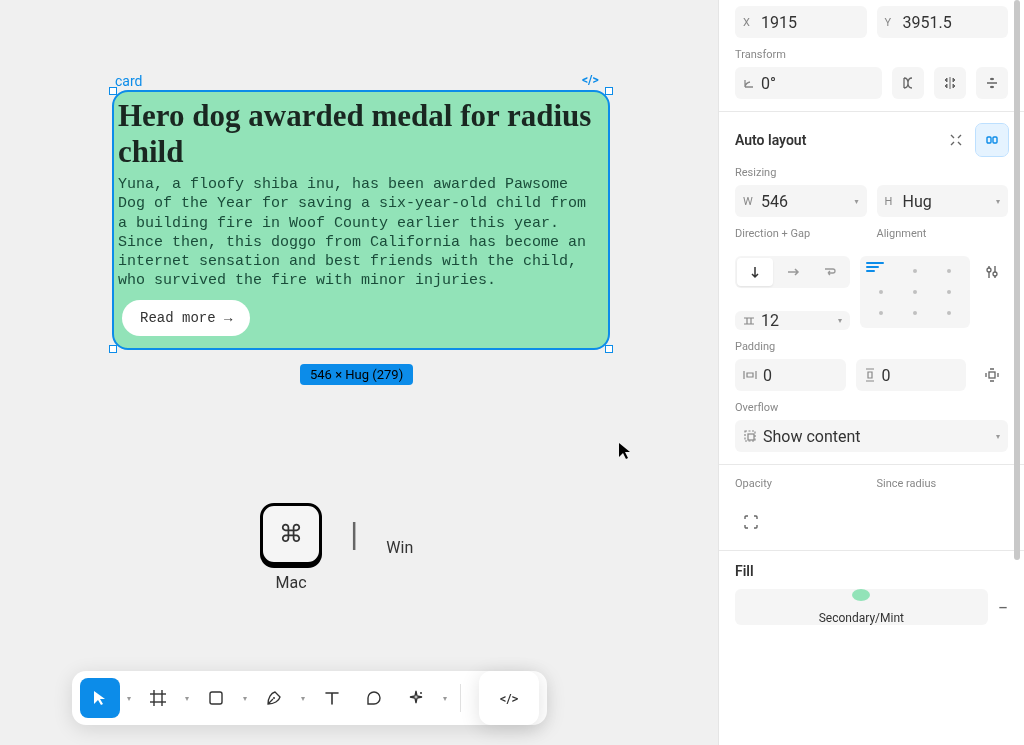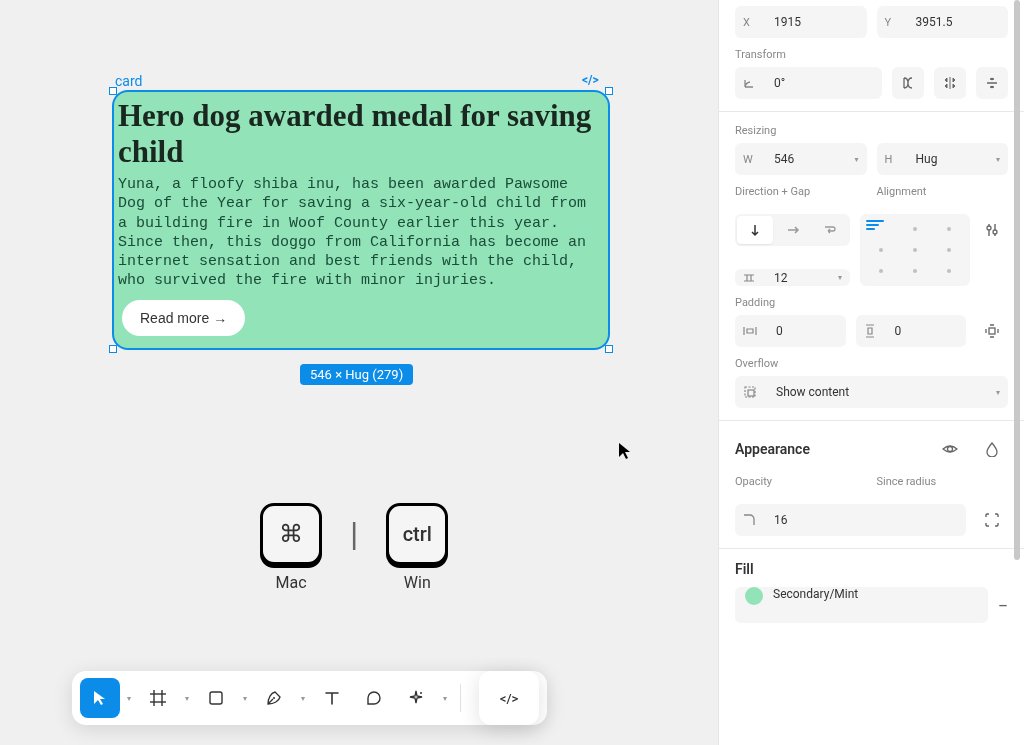--- a/index.html
+++ b/index.html
@@ -65,28 +65,28 @@
     line-height: 1.28;
     color: #1a4d3a;
     padding: 0 10px 10px 4px;
   }
   .readmore {
     display: inline-block;
     margin-left: 8px;
     background: #fff;
     border-radius: 999px;
     padding: 10px 18px;
-    font-family: Liberation Sans, sans-serif;
+    font-family: Liberation Mono, monospace;
     font-size: 14px;
   }
   .dim-badge {
     position: absolute;
     left: 300px; top: 364px;
     background: #0c8ce9;
-    color: #ffffff;
+    color: #000000;
     font-size: 13px;
     padding: 3px 10px;
     border-radius: 4px;
   }
   .cursor {
     position: absolute;
     left: 618px; top: 442px;
     font-size: 16px;
   }
   .kbd-group {
@@ -164,21 +164,21 @@
     background: #f5f5f5;
     border-radius: 6px;
     height: 32px;
     display: flex;
     align-items: center;
     padding: 0 8px;
     flex: 1;
     gap: 6px;
   }
   .field .pre { color: #888; font-size: 11px; min-width: 12px; }
-  .field .val { font-size: 12px; flex: 1; margin-left: 13px; }
+  .field .val { font-size: 16px; flex: 1; }
   .field .caret { color: #999; font-size: 8px; }
   .iconbtn {
     width: 32px; height: 32px;
     border-radius: 6px;
     background: #f5f5f5;
     display: flex; align-items: center; justify-content: center;
     color: #666;
   }
   .iconbtn.bare { background: transparent; }
   .iconbtn.sel { background: #e5f3ff; outline: 1px solid #bde0ff; }
@@ -216,23 +216,24 @@
     display: flex; flex-direction: column; gap: 2px;
     justify-self: start; align-self: start;
   }
   .align-active span { height: 2px; background: #0c8ce9; border-radius: 1px; }
   .align-active span:nth-child(2) { width: 70%; }
   .align-active span:nth-child(3) { width: 50%; }
   .fill-row {
     background: #f5f5f5;
     border-radius: 6px;
     height: 36px;
-    display: flex; 
+    display: flex; align-items: center;
     padding: 0 10px;
     gap: 10px;
+    flex-direction: column;
   }
   .swatch { width: 18px; height: 18px; border-radius: 50%; background: #92e3b8; }
   .minus { font-size: 18px; color: #666; margin-left: 10px; }
   .scrollbar {
     position: absolute;
     right: 2px; top: 0;
     width: 10px; height: 745px;
   }
   .scroll-thumb {
     position: absolute;
@@ -250,41 +251,40 @@
 
   <div class="frame-label">card</div>
   <div class="code-icon">&lt;/&gt;</div>
 
   <div class="selected-frame">
     <div class="sel-handle h-tl"></div>
     <div class="sel-handle h-tr"></div>
     <div class="sel-handle h-bl"></div>
     <div class="sel-handle h-br"></div>
 
-    <div class="card-title">Hero dog awarded medal for saving child</div>
+    <div class="card-title">Hero dog awarded medal for radius child</div>
     <div class="card-body">Yuna, a floofy shiba inu, has been awarded Pawsome Dog of the Year for saving a six-year-old child from a building fire in Woof County earlier this year. Since then, this doggo from California has become an internet sensation and best friends with the child, who survived the fire with minor injuries.</div>
     <div class="readmore">Read more →</div>
   </div>
 
   <div class="dim-badge">546 × Hug (279)</div>
 
   <div class="cursor">
     <svg width="14" height="18" viewBox="0 0 14 18">
         <path d="M1 1 L1 15 L5 11 L8 17 L10 16 L7 10 L12 10 Z" fill="#000"></path>
       </svg>
   </div>
 
   <div class="kbd-group">
     <div class="kbd-col">
       <div class="kbd-key">⌘</div>
       <div class="kbd-label">Mac</div>
     </div>
     <div class="kbd-sep">|</div>
     <div class="kbd-col">
-      <div class="kbd-key ctrl">ctrl</div>
       <div class="kbd-label">Win</div>
     </div>
   </div>
 
   <div class="toolbar">
     <div class="tool-btn active">
       <svg width="18" height="18" viewBox="0 0 18 18">
           <path d="M3 2 L3 15 L7 11 L10 16 L12 15 L9 10 L14 10 Z" fill="#fff"></path>
         </svg>
     </div>
@@ -381,20 +381,36 @@
         <svg width="16" height="16" viewBox="0 0 16 16">
             <path d="M3 8 H13 M6 4 H10 M6 12 H10" stroke="#666" stroke-width="1.4" fill="none"></path>
             <circle cx="8" cy="4" r="1.2" fill="#666"></circle>
             <circle cx="8" cy="12" r="1.2" fill="#666"></circle>
           </svg>
       </div>
     </div>
   </div>
 
   <div class="section">
+    <div class="sec-header">
+      <div class="sec-title">Auto layout</div>
+      <div style="display:flex;gap:4px">
+        <div class="iconbtn bare">
+          <svg width="14" height="14" viewBox="0 0 14 14">
+              <path d="M2 2 L5 5 M12 2 L9 5 M2 12 L5 9 M12 12 L9 9" stroke="#666" stroke-width="1.4"></path>
+            </svg>
+        </div>
+        <div class="iconbtn sel">
+          <svg width="14" height="14" viewBox="0 0 14 14">
+              <rect x="2" y="4" width="4" height="6" rx="1" fill="none" stroke="#0c8ce9" stroke-width="1.4"></rect>
+              <rect x="8" y="4" width="4" height="6" rx="1" fill="none" stroke="#0c8ce9" stroke-width="1.4"></rect>
+            </svg>
+        </div>
+      </div>
+    </div>
 
     <div class="sec-label">Resizing</div>
     <div class="row">
       <div class="field">
         <span class="pre">W</span>
         <span class="val">546</span>
         <span class="caret">▾</span>
       </div>
       <div class="field">
         <span class="pre">H</span>
@@ -500,53 +516,29 @@
             <rect x="2" y="2" width="10" height="10" fill="none" stroke="#888" stroke-width="1.2" stroke-dasharray="2 1.5"></rect>
             <rect x="5" y="5" width="6" height="6" fill="none" stroke="#888" stroke-width="1.2"></rect>
           </svg>
       </span>
       <span class="val">Show content</span>
       <span class="caret">▾</span>
     </div>
   </div>
 
   <div class="section">
-    <div class="sec-header">
-      <div class="sec-title">Appearance</div>
-      <div style="display:flex;gap:10px">
-        <div class="iconbtn bare">
-          <svg width="18" height="18" viewBox="0 0 18 18">
-              <path d="M2 9 Q9 3 16 9 Q9 15 2 9 Z" fill="none" stroke="#666" stroke-width="1.3"></path>
-              <circle cx="9" cy="9" r="2.5" fill="none" stroke="#666" stroke-width="1.3"></circle>
-            </svg>
-        </div>
-        <div class="iconbtn bare">
-          <svg width="16" height="16" viewBox="0 0 16 16">
-              <path d="M8 2 Q13 8 13 11 A5 5 0 1 1 3 11 Q3 8 8 2 Z" fill="none" stroke="#666" stroke-width="1.3"></path>
-            </svg>
-        </div>
-      </div>
-    </div>
     <div class="row" style="">
       <div style="flex:1">
           <div class="sec-label">Opacity</div>
         </div>
       <div style="flex:1">
           <div class="sec-label">Since radius</div>
         </div>
     </div>
     <div class="row" style="margin-bottom:0">
-      <div class="field">
-        <span class="pre">
-          <svg width="12" height="12" viewBox="0 0 12 12">
-              <path d="M11 11 V5 A4 4 0 0 0 7 1 H1" fill="none" stroke="#888" stroke-width="1.3"></path>
-            </svg>
-        </span>
-        <span class="val">16</span>
-      </div>
       <div class="iconbtn bare">
         <svg width="16" height="16" viewBox="0 0 16 16">
             <path d="M2 5 V3 A1 1 0 0 1 3 2 H5 M11 2 H13 A1 1 0 0 1 14 3 V5 M14 11 V13 A1 1 0 0 1 13 14 H11 M5 14 H3 A1 1 0 0 1 2 13 V11" stroke="#666" stroke-width="1.4" fill="none"></path>
           </svg>
       </div>
     </div>
   </div>
 
   <div class="section" style="border-bottom:none">
     <div class="sec-header">

